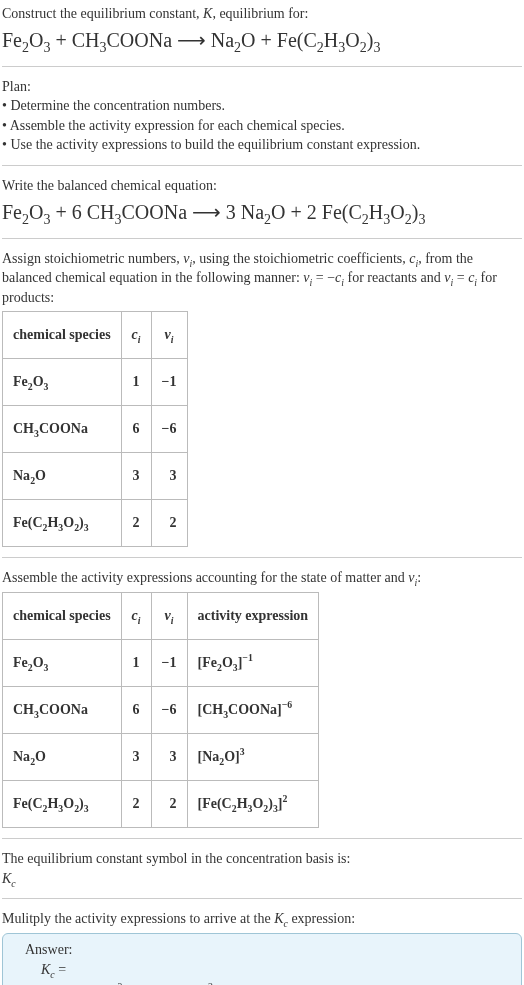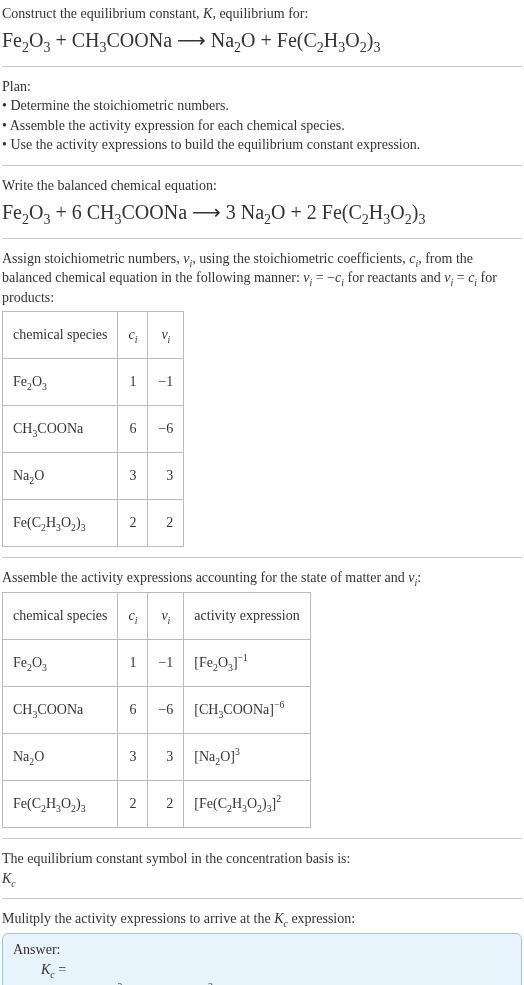--- a/index.html
+++ b/index.html
@@ -36,41 +36,42 @@
   }
   table.data {
     border-collapse: collapse;
     font-size: 14px;
     margin-top: 4px;
   }
   table.data th, table.data td {
     border: 1px solid #bbb;
     padding: 15px 10px;
     text-align: left;
-    font-weight: normal;
+    font-weight: bold;
   }
   table.data th {
     background: #fff;
   }
   table.data td.center, table.data th.center {
     text-align: center;
   }
   table.data td.right, table.data th.right {
     text-align: right;
   }
   .answer-box {
     border: 1px solid #9fc5d6;
     background: #e8f4fb;
     border-radius: 6px;
     padding: 8px 10px;
     margin-top: 4px;
   }
   .answer-label {
     font-size: 14px;
     margin-bottom: 4px;
+    margin-left: 12px;
   }
   .kc-line {
     display: flex;
     align-items: center;
     font-size: 14px;
     margin-left: 28px;
     margin-bottom: 4px;
   }
   .kc-line2 {
     display: flex;
@@ -111,21 +112,21 @@
       <span>Construct the equilibrium constant, </span><span class="italic">K</span><span>, equilibrium for:</span>
     </div>
     <div class="eq-line">Fe<sub>2</sub>O<sub>3</sub> + CH<sub>3</sub>COONa  ⟶  Na<sub>2</sub>O + Fe(C<sub>2</sub>H<sub>3</sub>O<sub>2</sub>)<sub>3</sub></div>
   </div>
 
   <hr class="hr">
 
   <div class="section">
     <div class="line">Plan:</div>
     <ul class="plan-list">
-      <li class="line">Determine the stoichiometric numbers.</li>
+      <li class="line">Determine the concentration numbers.</li>
       <li class="line">Assemble the activity expression for each chemical species.</li>
       <li class="line">Use the activity expressions to build the equilibrium constant expression.</li>
     </ul>
   </div>
 
   <hr class="hr">
 
   <div class="section">
     <div class="line">Write the balanced chemical equation:</div>
     <div class="eq-line">Fe<sub>2</sub>O<sub>3</sub> + 6 CH<sub>3</sub>COONa  ⟶  3 Na<sub>2</sub>O + 2 Fe(C<sub>2</sub>H<sub>3</sub>O<sub>2</sub>)<sub>3</sub></div>

